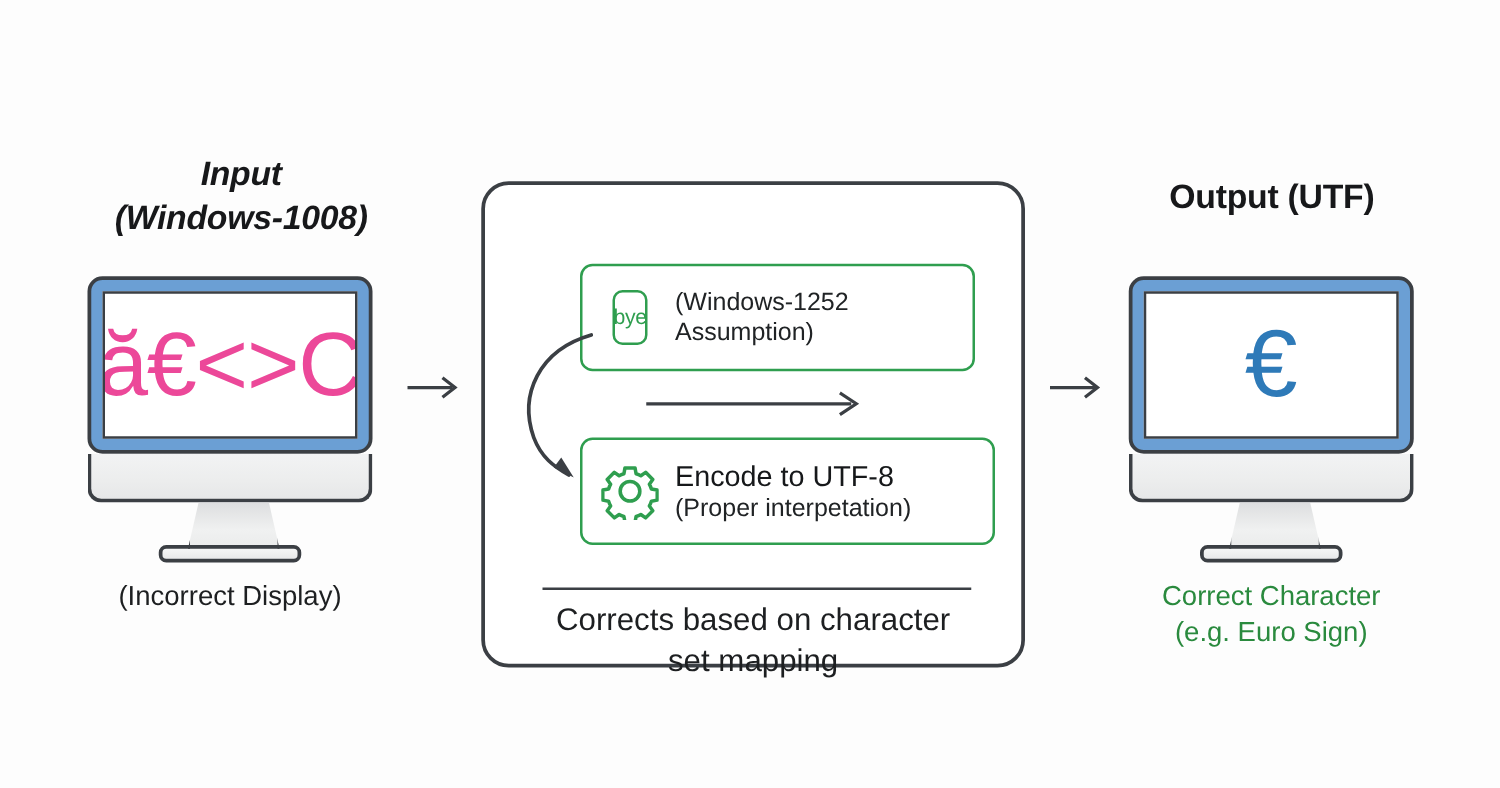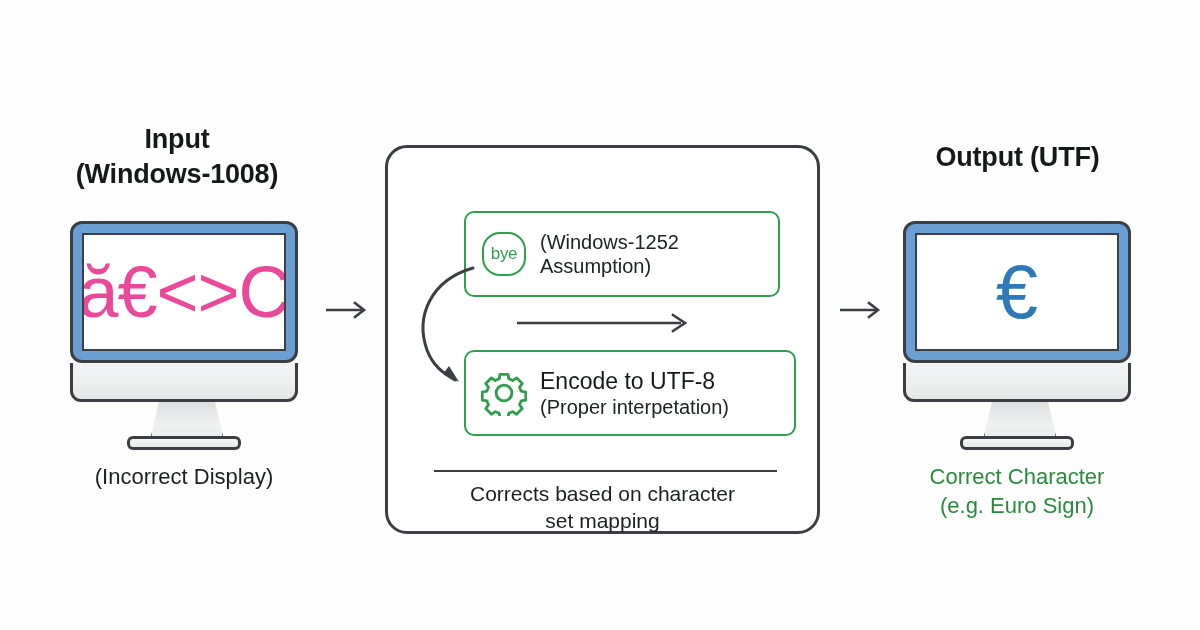--- a/index.html
+++ b/index.html
@@ -136,24 +136,24 @@
   }
   .step-icon {
     flex: 0 0 auto;
     width: 48px; height: 48px;
     display: flex;
     align-items: center;
     justify-content: center;
     margin-right: 12px;
   }
   .bye-badge {
-    width: 44px; height: 44px;
+    width: 28px; height: 44px;
     box-sizing: border-box;
     border: 2.5px solid #2f9e4f;
-    border-radius: 18px;
+    border-radius: 8px;
     display: flex;
     align-items: center;
     justify-content: center;
     color: #2f9e4f;
     font-size: 17px;
     letter-spacing: -0.3px;
   }
   .step-text { line-height: 1.22; }
   .step-text .main {
     display: block;
@@ -173,32 +173,32 @@
     width: 343px;
     height: 0;
     border-top: 2.5px solid #3b3f44;
   }
   #panel-footnote {
     position: absolute;
     left: 30px;
     right: 30px;
     top: 332px;
     text-align: center;
-    font-size: 21px;
+    font-size: 25px;
     color: #1d1f21;
     line-height: 1.30;
   }
   #panel-footnote .l1, #panel-footnote .l2 { display:block; }
 </style>
 </head>
 <body>
 
 <div id="canvas">
 
-  <div class="abs col-title" style="left:32px; top:122px; width:290px;">
+  <div class="abs col-title" style="left:48px; top:122px; width:290px;font-style:italic;">
     <span>Input</span>
     <span class="sub">(Windows-1008)</span>
   </div>
 
   <div class="monitor" style="left:70px; top:221px; width:228px; height:225px;">
     <div class="bezel" style="width:228px; height:142px;">
       <div class="screen">
         <span class="mojibake-text">ă€&lt;&gt;C</span>
       </div>
     </div>

